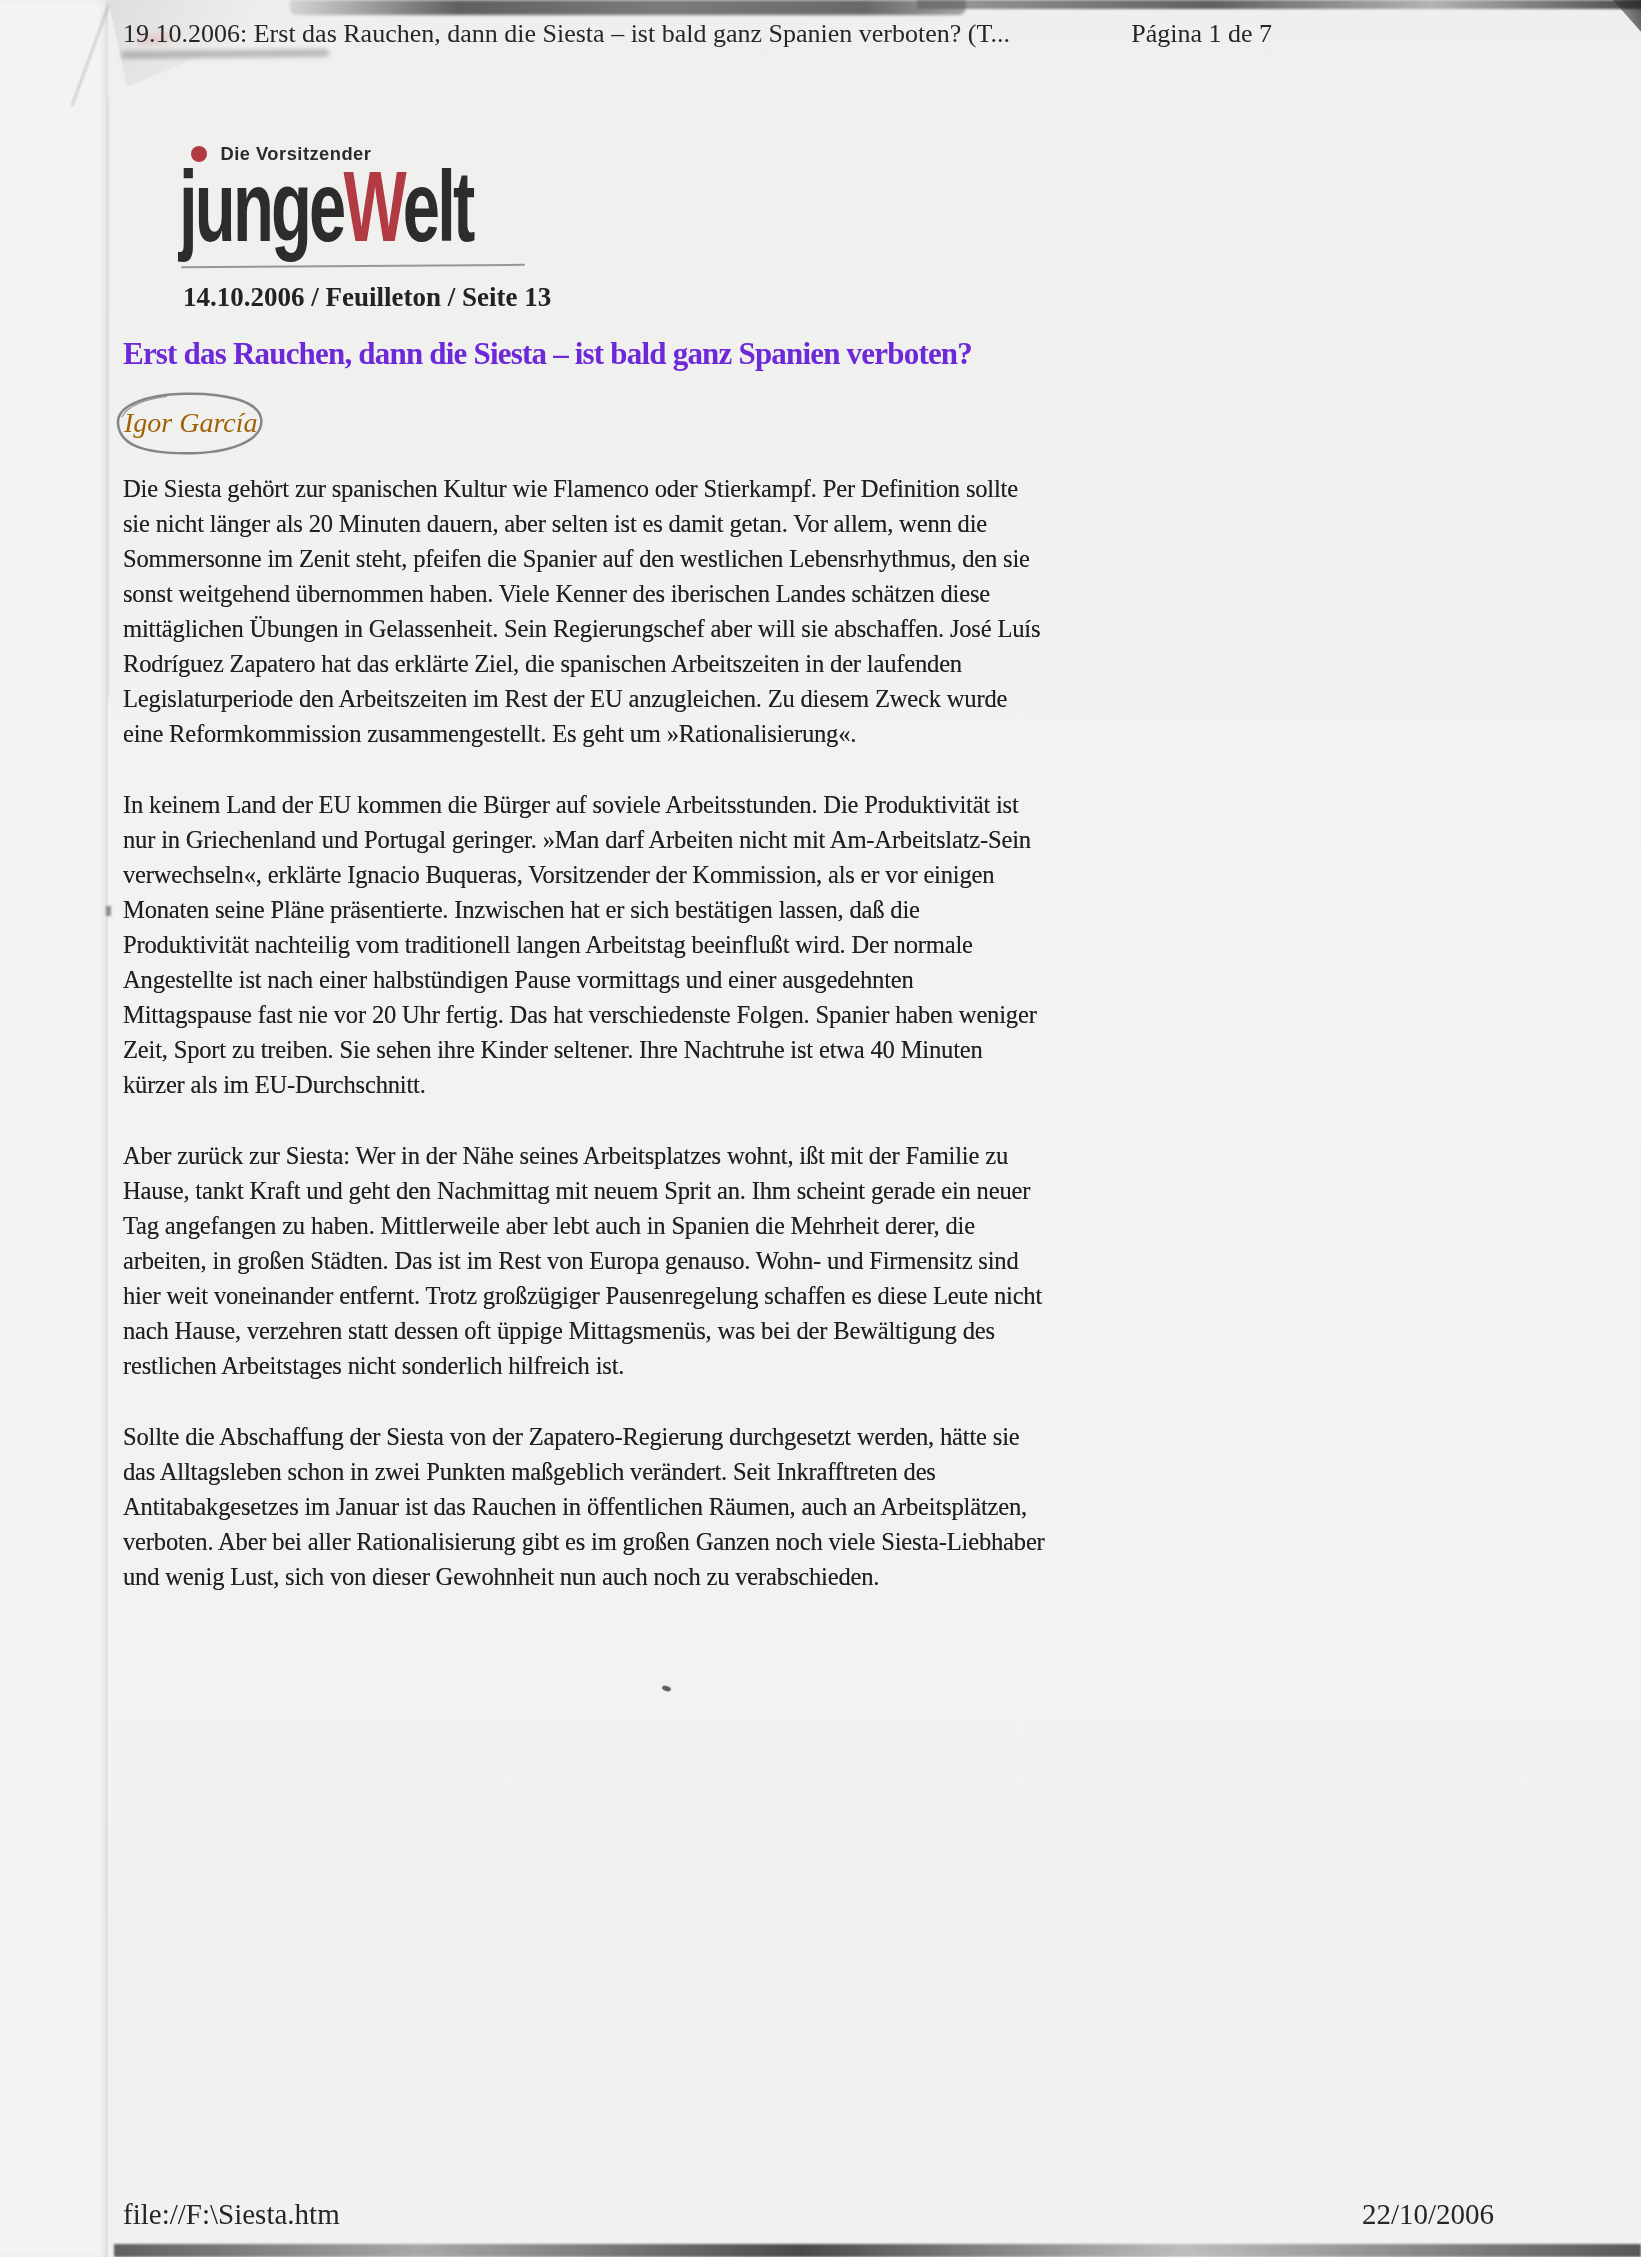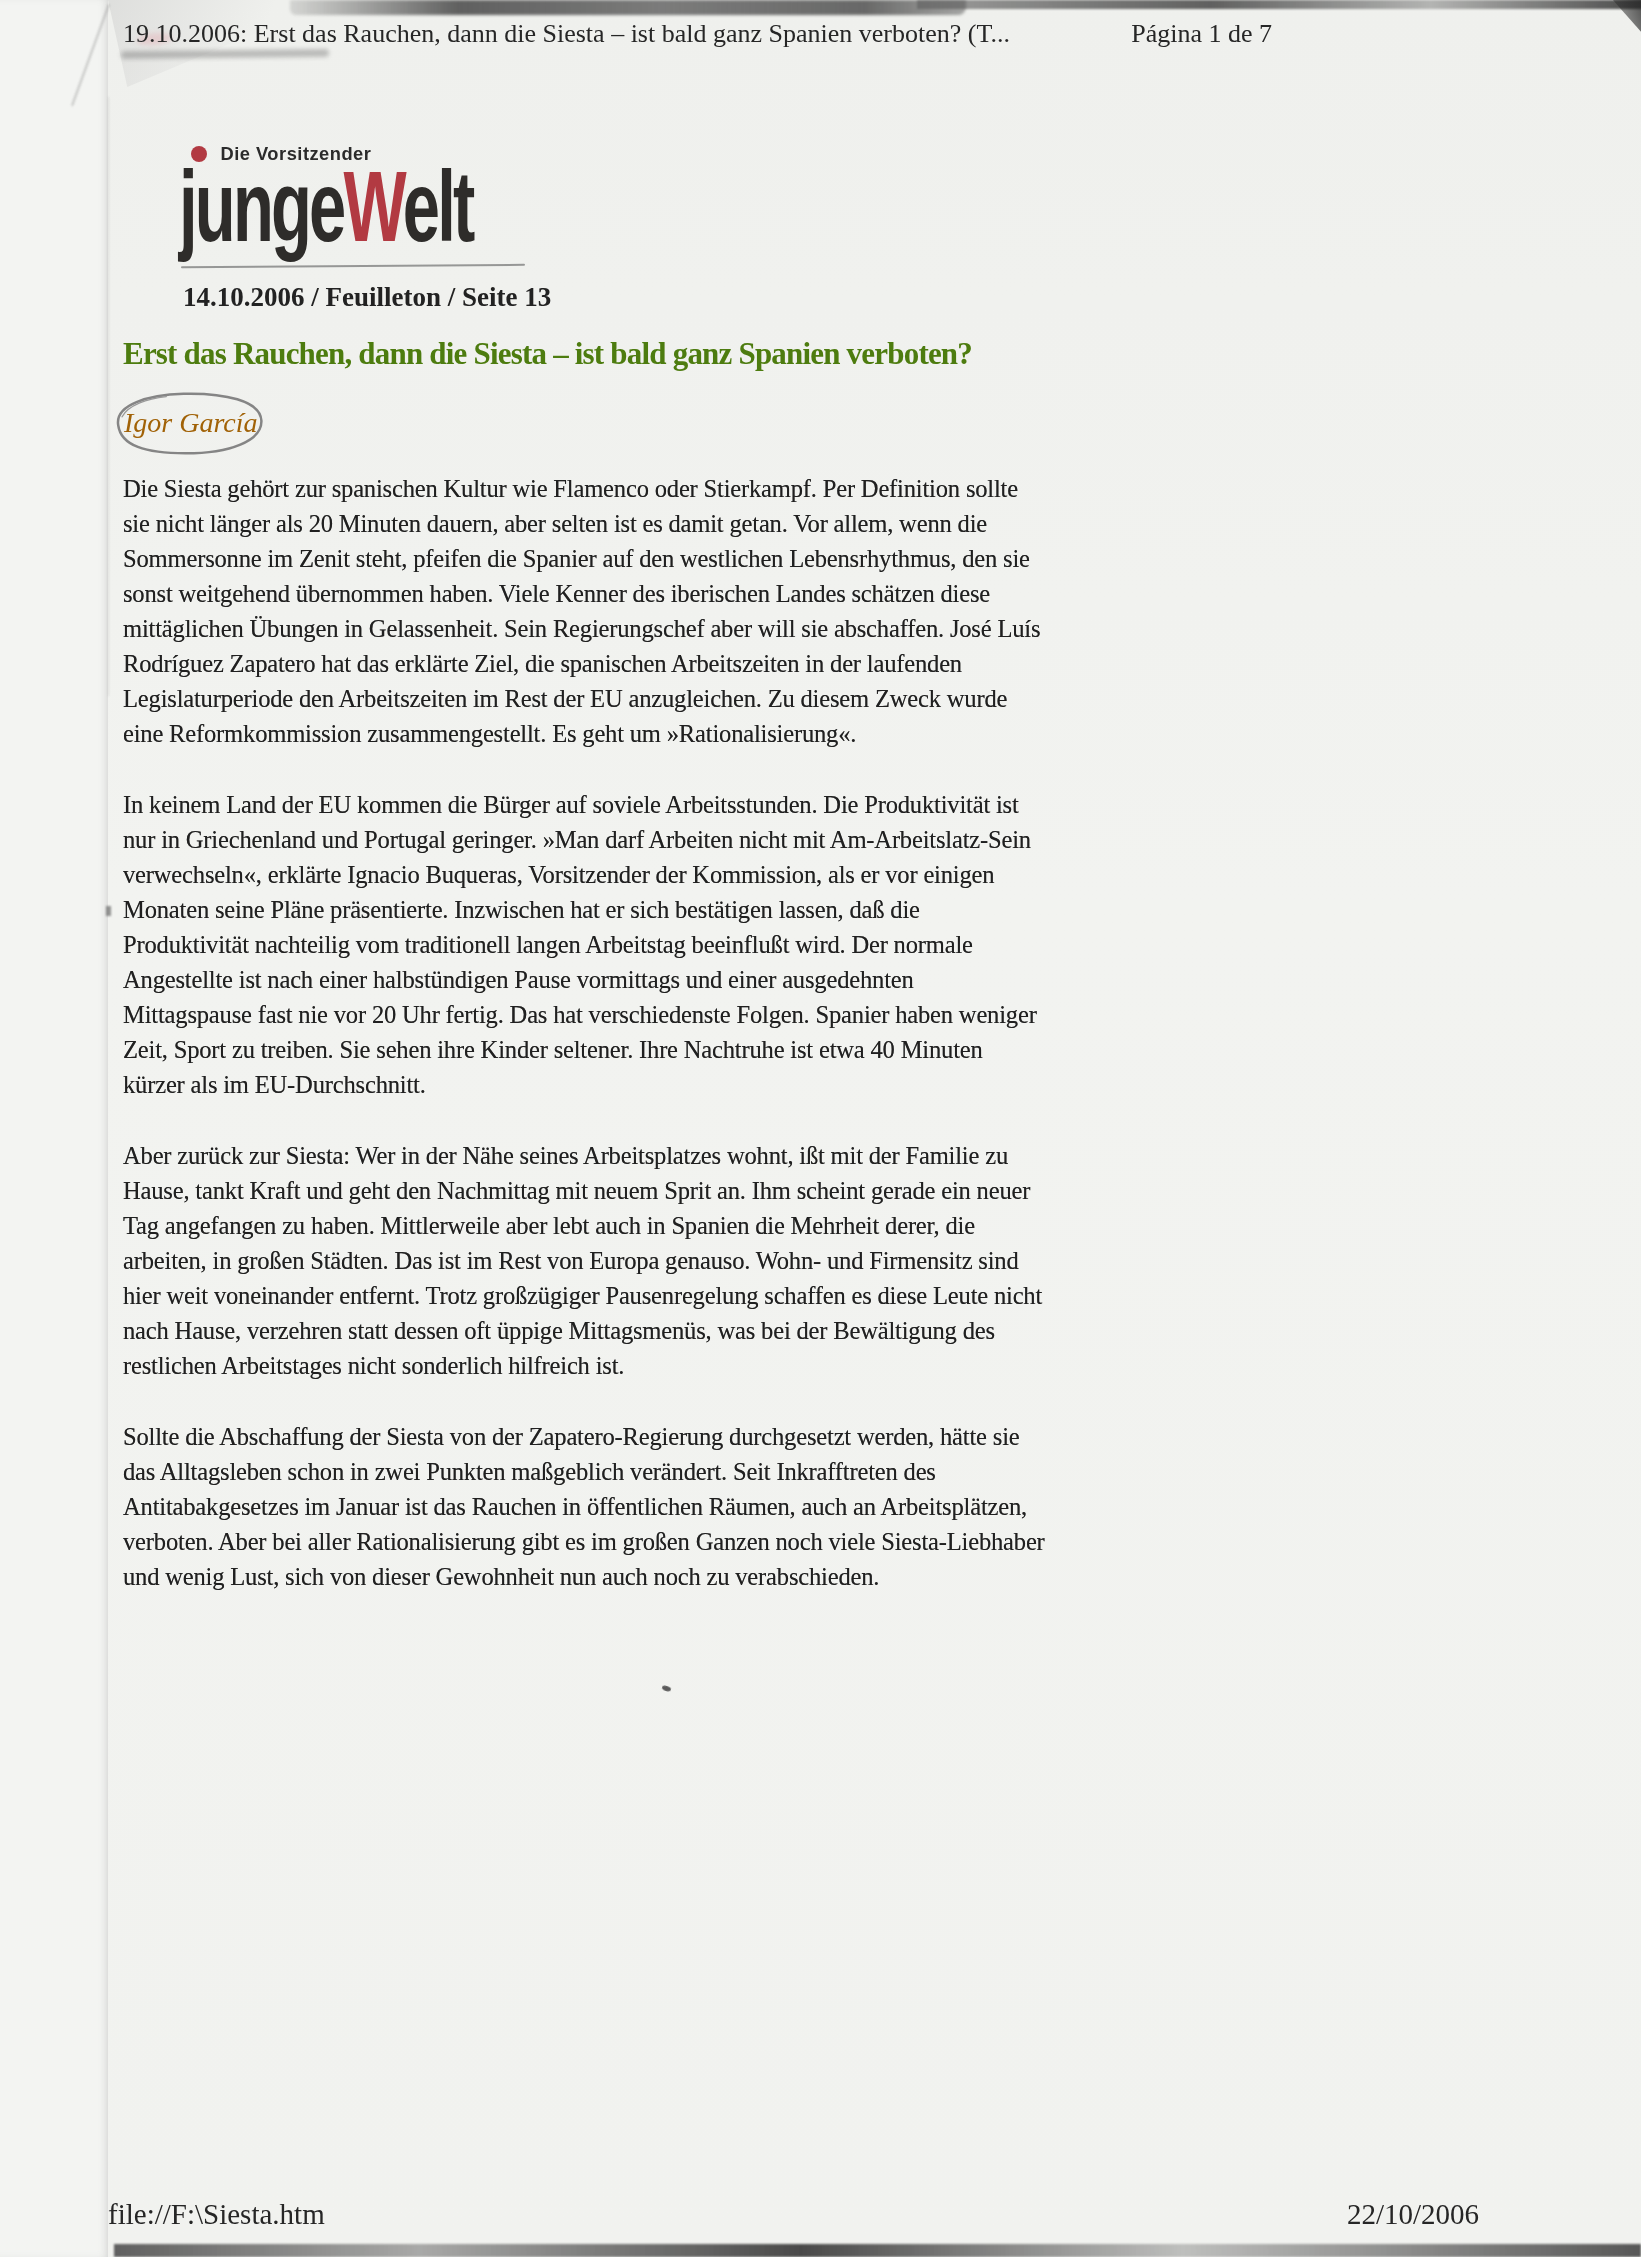--- a/index.html
+++ b/index.html
@@ -46,28 +46,28 @@
   .dot{width:16.4px;height:16.4px;border-radius:50%;background:#b23a42;display:inline-block;}
   .tagline{font-family:"Liberation Sans",sans-serif;font-weight:700;font-size:18.3px;color:#2b2b2b;letter-spacing:0.5px;}
   .logo{font-family:"Liberation Sans",sans-serif;font-weight:700;font-size:93px;line-height:1;
     letter-spacing:-3.9px;color:#2e2c2a;transform:scaleX(.72) scaleY(1.08);transform-origin:left top;
     margin-top:64px;white-space:nowrap;}
   .logo .red{color:#b23a42;}
   .logo-underline{position:absolute;left:1.9px;top:172px;width:344px;height:2.4px;
     background:rgba(120,120,120,.75);transform:rotate(-.4deg);border-radius:1.9px;}
   .meta-line{position:absolute;left:183px;top:282px;font-size:27px;font-weight:700;color:#222;}
   .headline{position:absolute;left:123px;top:336px;width:1062px;margin:0;
-    font-size:31px;font-weight:700;letter-spacing:-0.8px;color:#4d7c0f;white-space:nowrap;}
+    font-size:31px;font-weight:700;letter-spacing:-0.8px;color:#6d28d9;white-space:nowrap;}
   .author-wrap{position:absolute;left:89px;top:388px;width:193px;height:73px;}
   .author-ellipse{position:absolute;left:0;top:0;}
   .author{position:absolute;left:35px;top:19.3px;font-size:28px;font-style:italic;color:#a16207;white-space:nowrap;}
   .article{position:absolute;left:123px;top:471px;width:925px;}
   .article p{margin:0 0 36px 0;font-size:24.6px;line-height:35px;letter-spacing:-0.2px;
     color:#202020;text-align:left;text-shadow:0 0 0.5px rgba(40,40,40,.55);}
-  .print-footer{position:absolute;left:108px;top:2198px;width:1371px;display:flex;
+  .print-footer{position:absolute;left:123px;top:2198px;width:1371px;display:flex;
     justify-content:space-between;font-size:29px;color:#262626;}
 </style>
 </head>
 <body>
 
 <div>
 
   <div class="artifact left-strip"></div>
   <div class="artifact crumple"></div>
   <div class="artifact fold-diag"></div>

